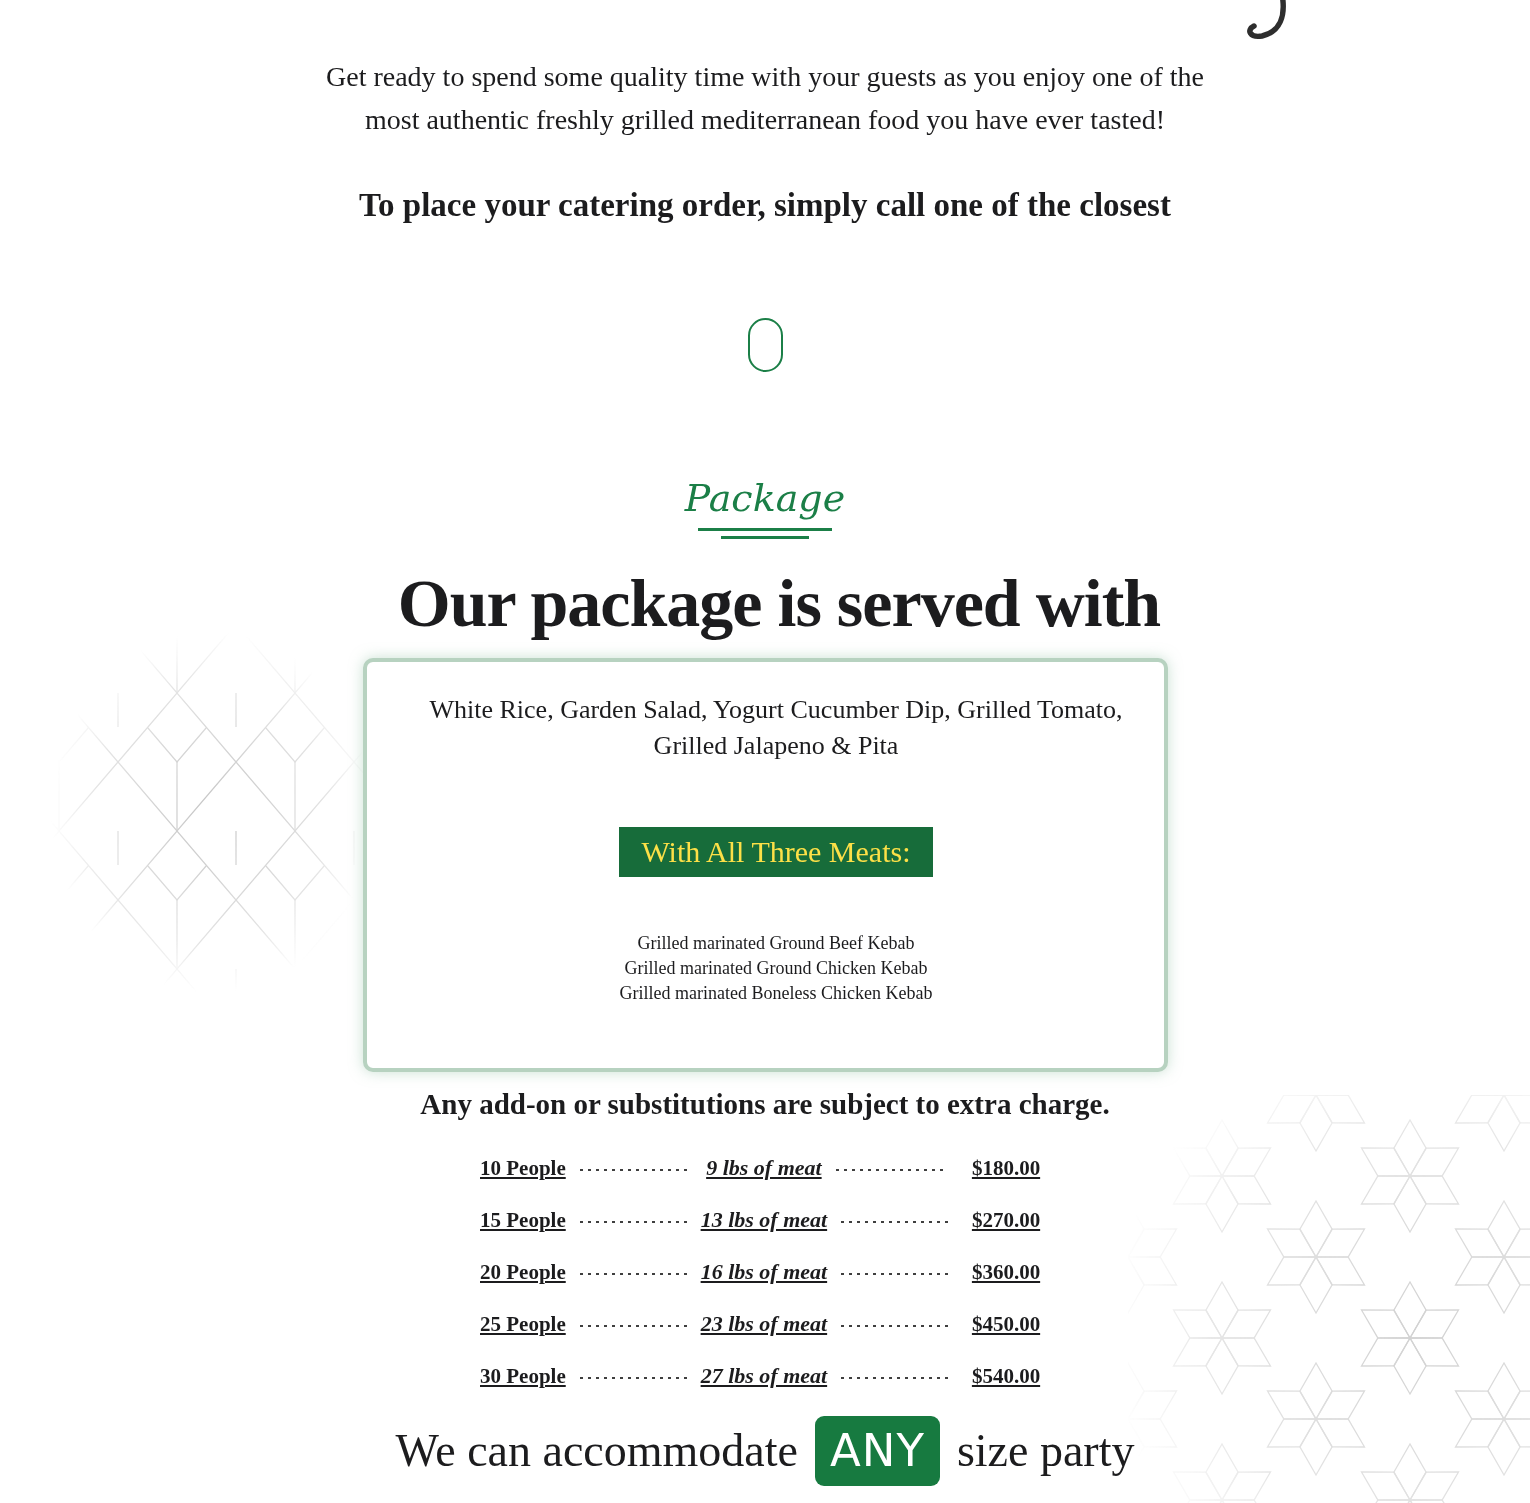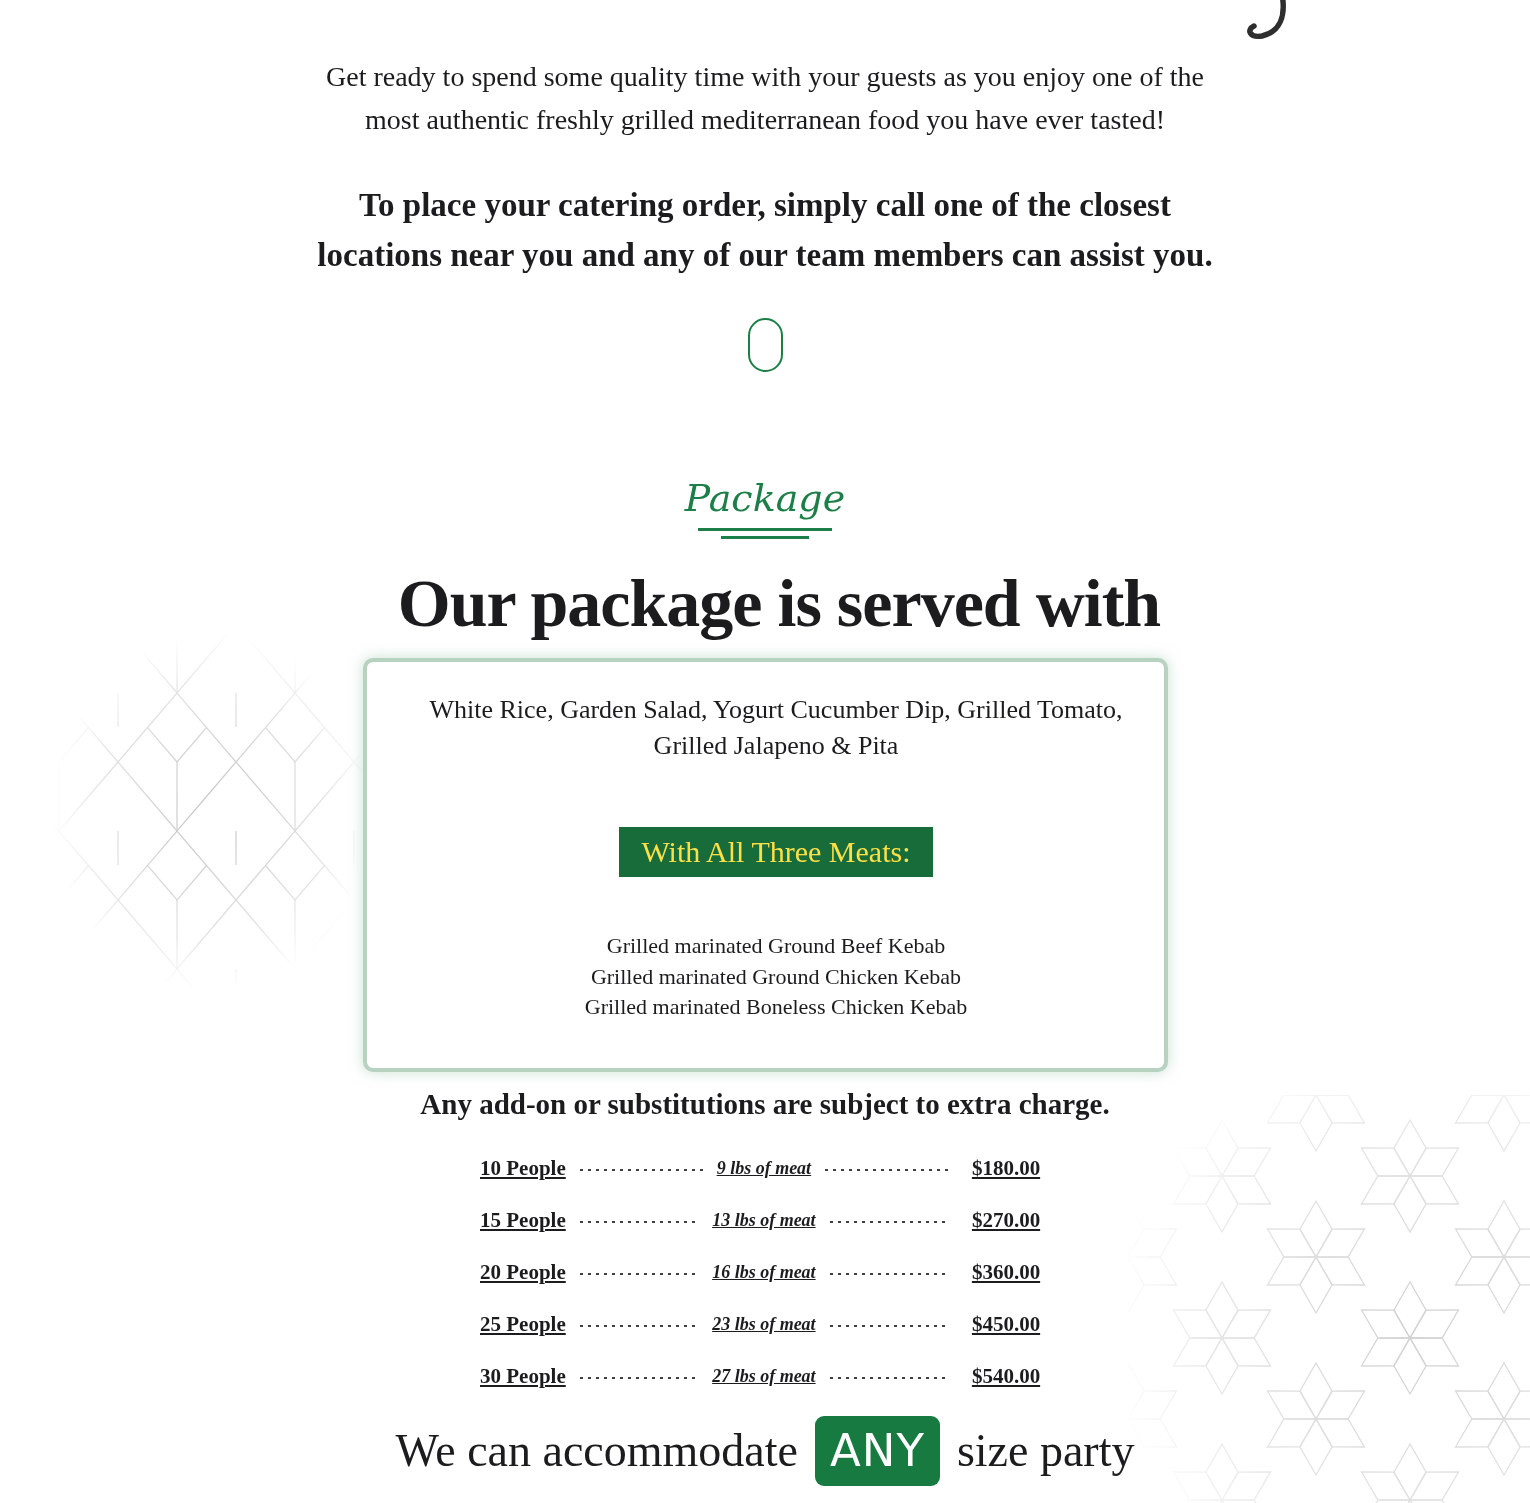--- a/index.html
+++ b/index.html
@@ -55,32 +55,32 @@
     position:absolute;left:363px;top:658px;width:805px;height:414px;
     background:#fff;border:4px solid var(--box-border);border-radius:10px;
     box-shadow:0 0 14px rgba(150,195,168,.5);
     text-align:center;padding-top:30px;padding-left:21px;
   }
   .included{font-size:26px;line-height:1.4;}
   .meats-badge{
     display:inline-block;margin-top:62px;background:var(--green-badge);color:#fde047;
     font-size:30px;line-height:1.2;padding:7px 22px;
   }
-  .meats{margin-top:54px;font-size:22px;line-height:1.4;}
+  .meats{margin-top:54px;font-size:18px;line-height:1.4;}
 
   .note{top:1088px;font-size:29px;font-weight:700;}
 
   .pricing{position:absolute;left:480px;top:1142px;width:570px;text-decoration:underline;}
   .price-row{display:flex;align-items:center;height:52px;}
   .people{min-width:84px;text-align:left;font-weight:700;font-size:21px;white-space:nowrap;}
   .dots{
     flex:1;height:2px;margin:0 14px;align-self:center;position:relative;top:2px;
     background-image:repeating-linear-gradient(90deg,#3f3f3f 0 3px,transparent 3px 8px);
   }
-  .meat-amt{font-style:italic;font-weight:700;font-size:18px;white-space:nowrap;}
+  .meat-amt{font-style:italic;font-weight:700;font-size:22px;white-space:nowrap;}
   .price{min-width:88px;text-align:center;font-weight:700;font-size:21px;white-space:nowrap;}
 
   .footer{position:absolute;left:0;top:1416px;width:100%;display:flex;justify-content:center;align-items:center;gap:17px;}
   .footer-text{font-size:46px;}
   .any-badge{
     background:var(--green-any);color:#fff;border-radius:9px;padding:9px 15px;
     font-family:"DejaVu Sans","Liberation Sans",sans-serif;
     font-size:45px;line-height:1.15;letter-spacing:1px;
   }
 </style>
@@ -126,21 +126,20 @@
   <path d="M42,-6 C46,16 40,32 22,36 C10,38 6,30 14,26" fill="none" stroke="#2e2e2e" stroke-width="5.5" stroke-linecap="round"></path>
 </svg>
 
 <p class="intro center">
   <span>Get ready to spend some quality time with your guests as you enjoy one of the</span><br>
   <span>most authentic freshly grilled mediterranean food you have ever tasted!</span>
 </p>
 
 <p class="cta center">
   <span>To place your catering order, simply call one of the closest</span><br>
-  <span>locations near you and any of our team members can assist you.</span>
 </p>
 
 <div class="mouse-wrap center">
   <span class="mouse">
     <span class="wheel"></span>
   </span>
 </div>
 
 <div class="script-heading center">Package</div>
 <div class="script-underline-1"></div>

